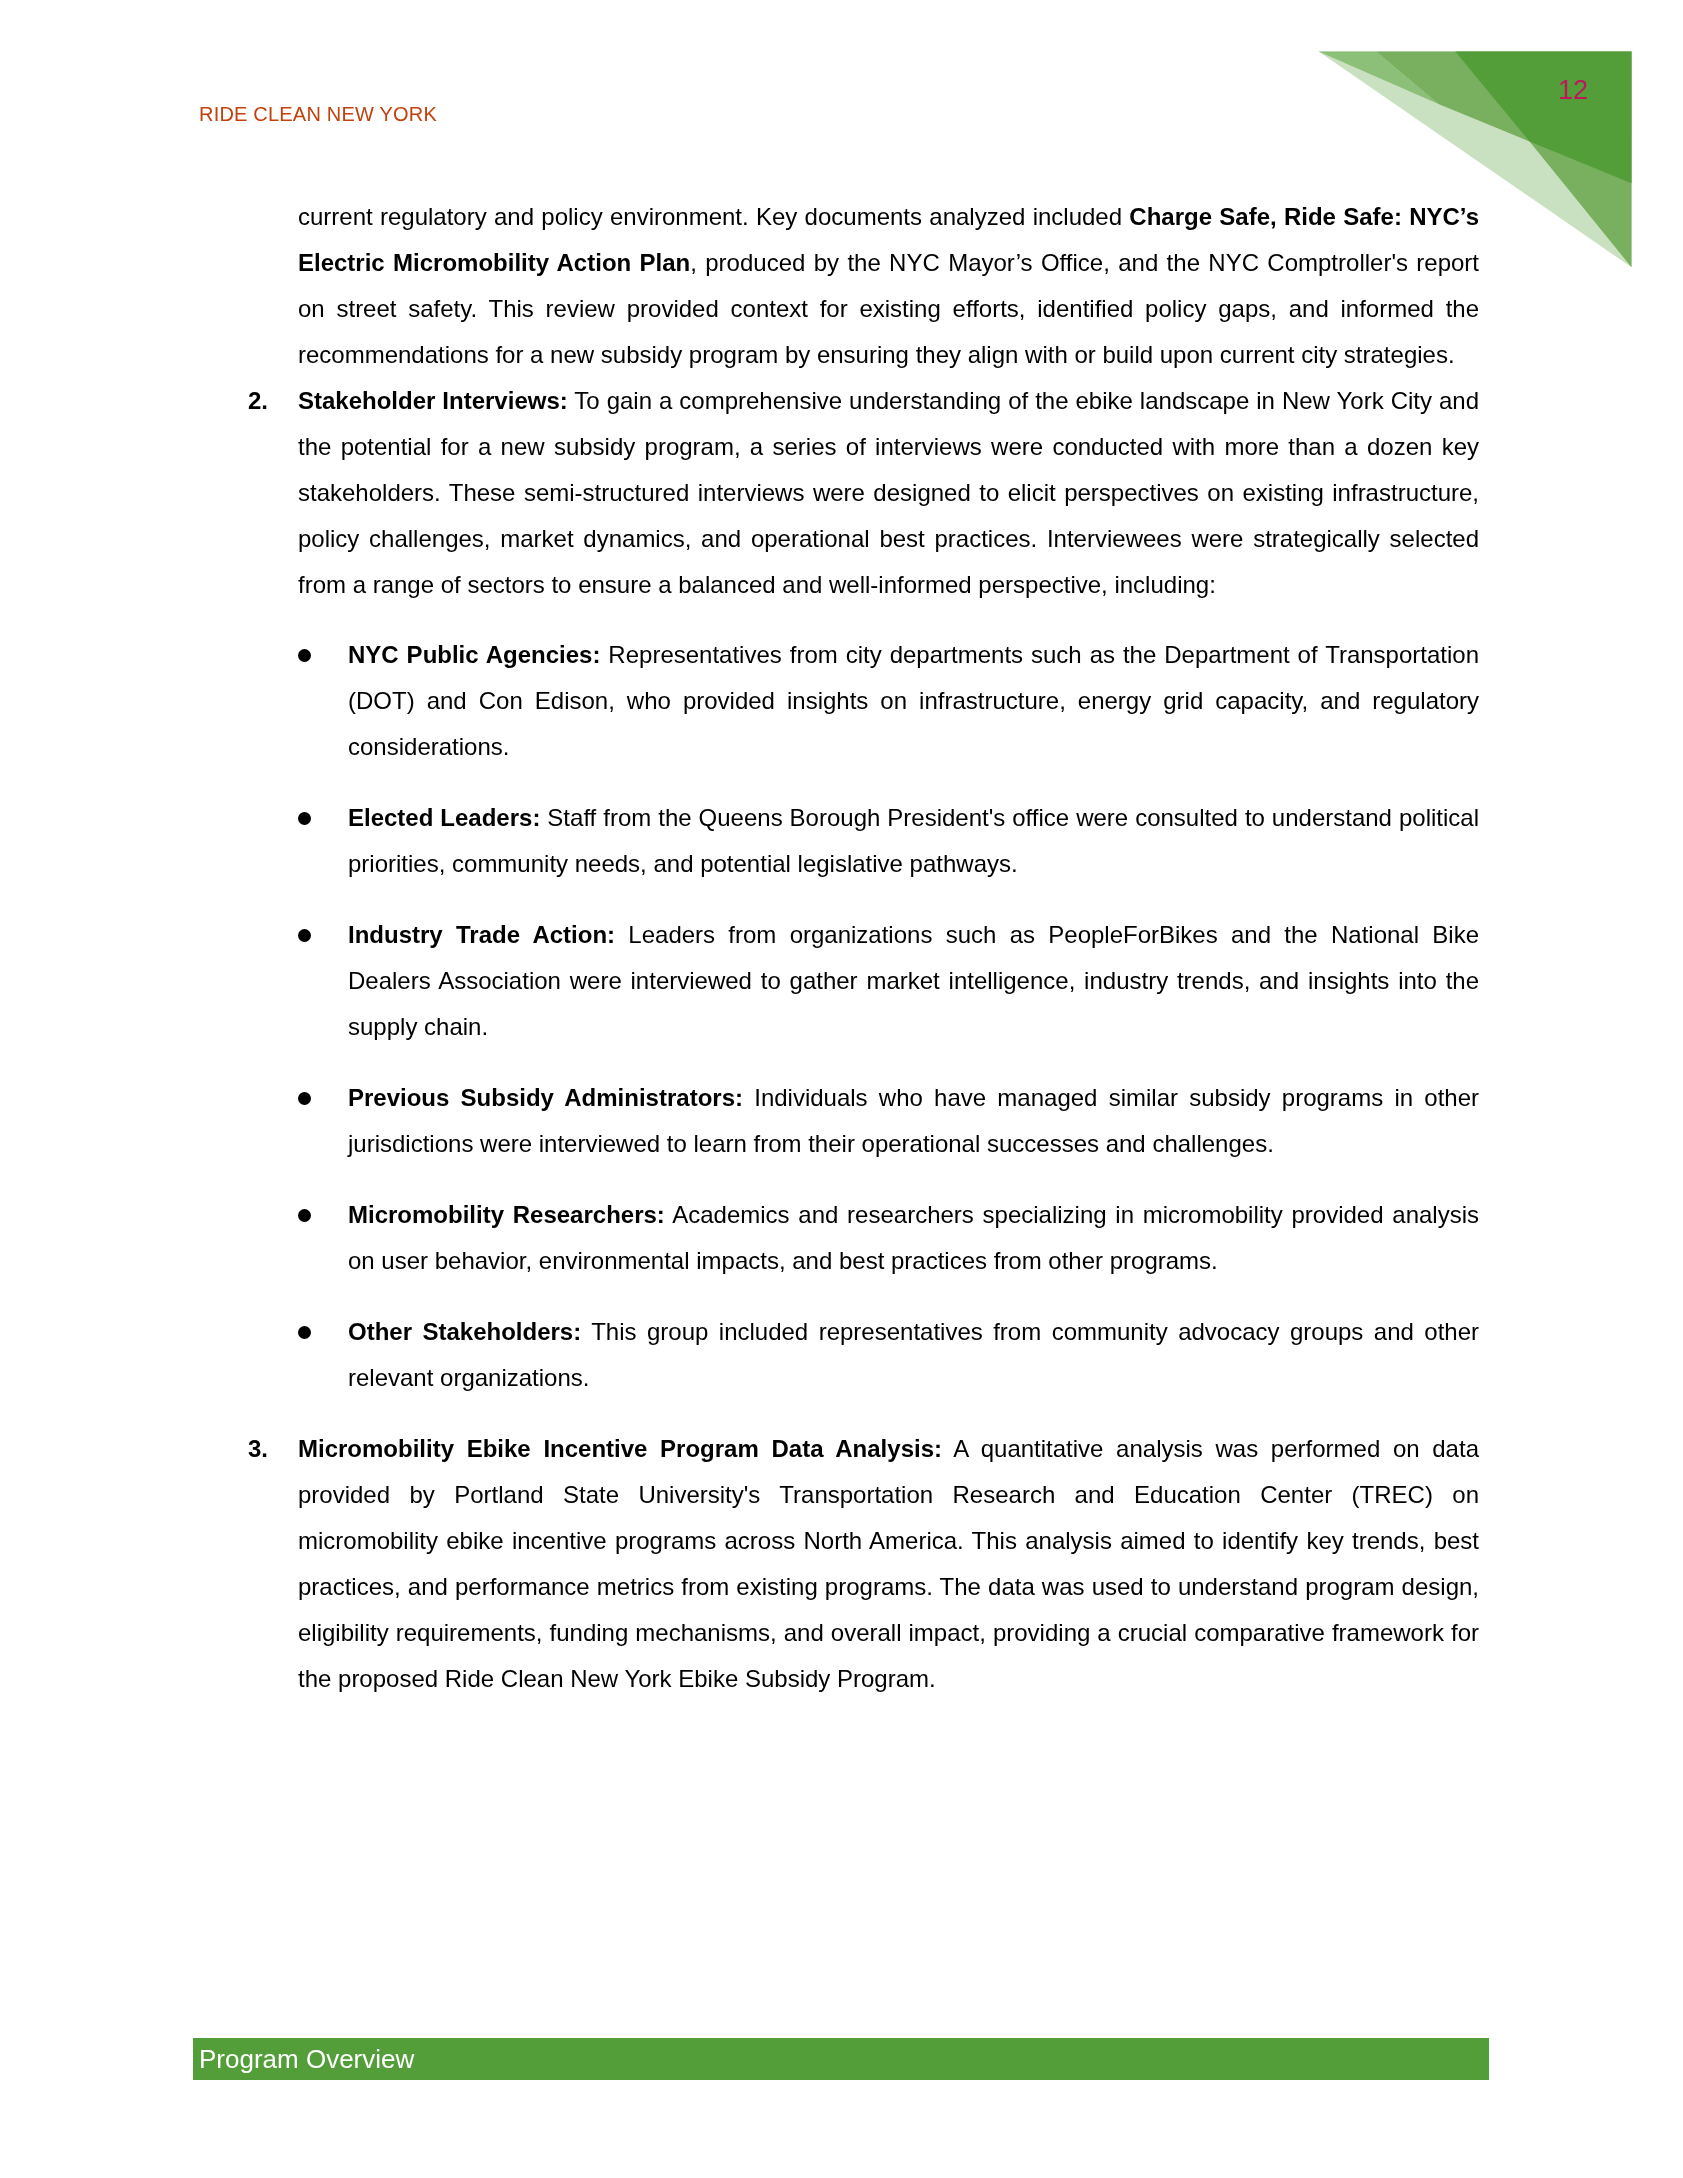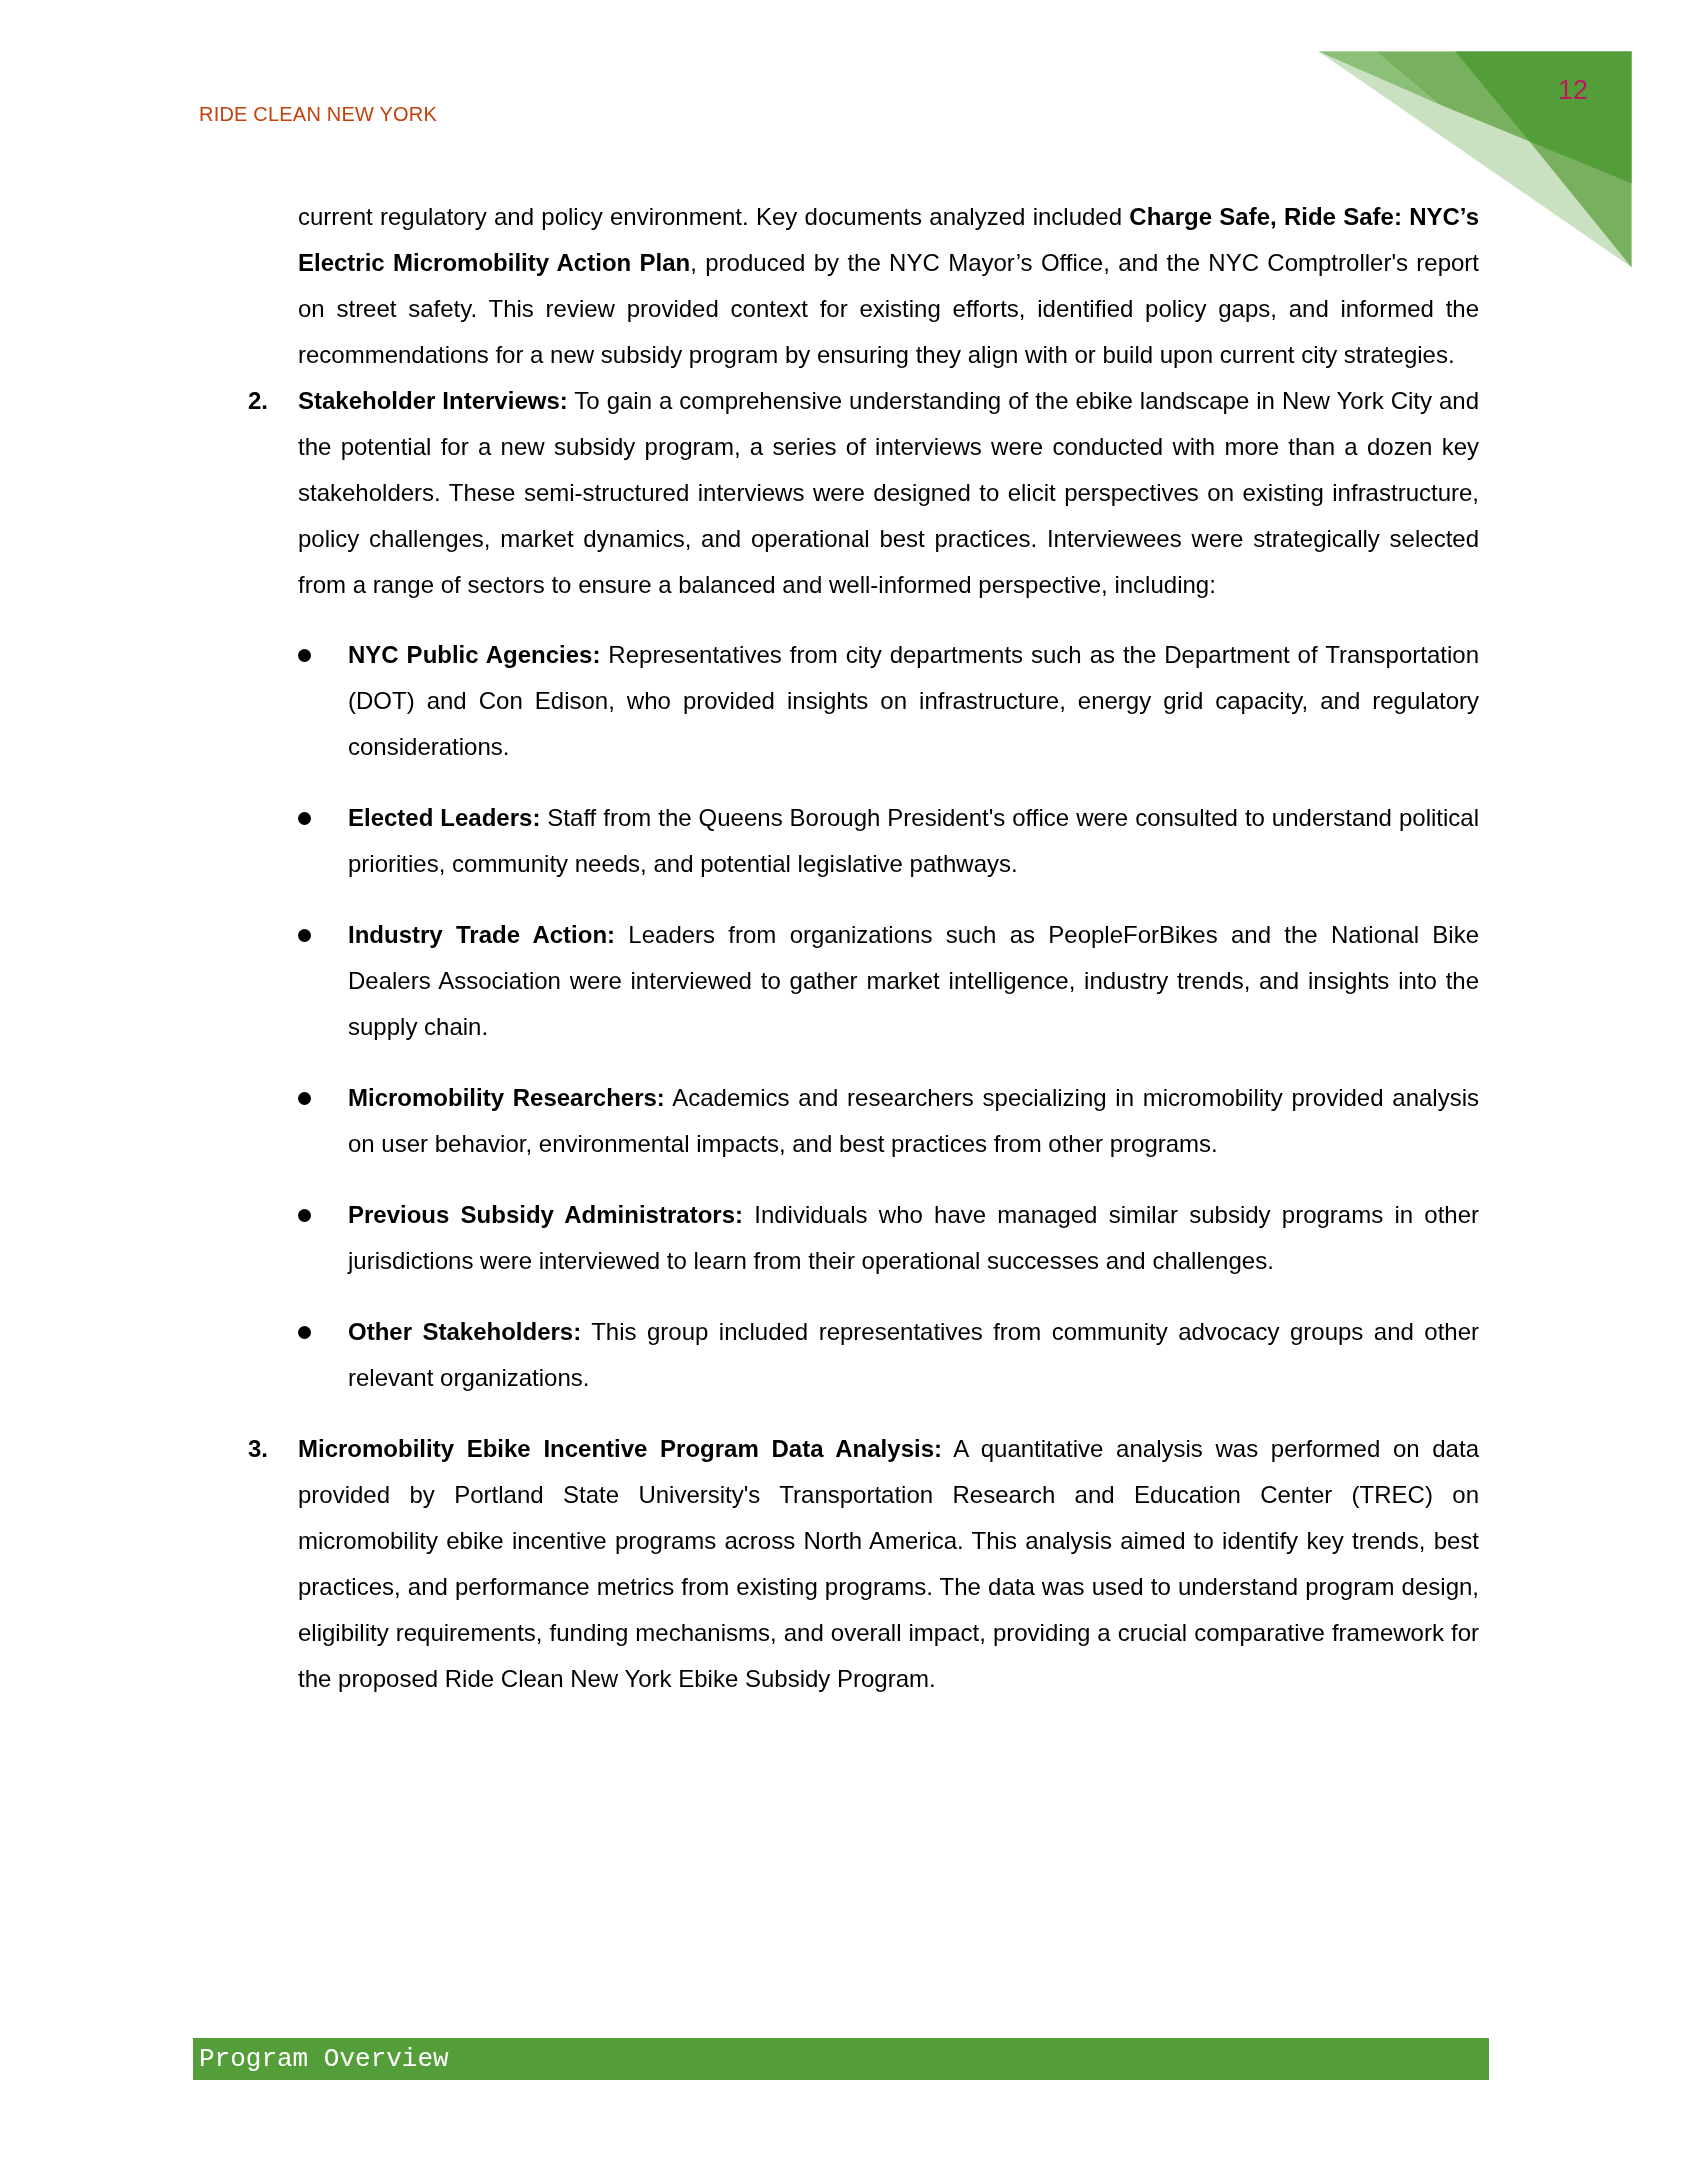--- a/index.html
+++ b/index.html
@@ -10,21 +10,21 @@
   .body { position: absolute; left: 248px; top: 194px; width: 1231px; font-size: 24px; line-height: 46px; }
   .para { margin: 0 0 0 50px; text-align: justify; }
   .num-item { position: relative; padding-left: 50px; margin: 0; text-align: justify; }
   .num-item .num { position: absolute; left: 0; top: 0; font-weight: bold; }
   .b { font-weight: bold; }
   .bullets { list-style: none; margin: 24px 0 0 50px; padding: 0; }
   .bullets li { position: relative; padding-left: 50px; margin: 0 0 25px 0; text-align: justify; }
   .bullets li .dot { position: absolute; left: 0; top: 17px; width: 13px; height: 13px; border-radius: 50%; background: #000; }
   .item3 { margin-top: 0; }
   .footer-band { position: absolute; left: 193px; top: 2038px; width: 1296px; height: 42px; background: #549e3a; }
-  .footer-label { position: absolute; left: 6px; top: 6px; font-size: 26px; color: #ffffff; line-height: 30px; font-family: Liberation Mono, monospace; }
+  .footer-label { position: absolute; left: 6px; top: 6px; font-size: 26px; color: #ffffff; line-height: 30px; }
 </style>
 </head>
 <body>
 
 <svg class="corner" viewBox="0 0 1700 300" width="1683" height="297">
   <polygon points="1332,52 1648,52 1648,270" fill="#c9e1c1"></polygon>
   <polygon points="1332,52 1390,52 1453,105" fill="#8cbf78"></polygon>
   <polygon points="1390,52 1648,52 1648,270 1545,143 1453,105" fill="#78b05f"></polygon>
   <polygon points="1470,52 1648,52 1648,185 1545,143" fill="#549e3a"></polygon>
 </svg>
@@ -38,22 +38,22 @@
 
   <div class="num-item">
     <span class="num">2.</span>
     <span class="b">Stakeholder Interviews:</span><span> To gain a comprehensive understanding of the ebike landscape in New York City and the potential for a new subsidy program, a series of interviews were conducted with more than a dozen key stakeholders. These semi-structured interviews were designed to elicit perspectives on existing infrastructure, policy challenges, market dynamics, and operational best practices. Interviewees were strategically selected from a range of sectors to ensure a balanced and well-informed perspective, including:</span>
   </div>
 
   <ul class="bullets">
     <li><span class="dot"></span><span class="b">NYC Public Agencies:</span><span> Representatives from city departments such as the Department of Transportation (DOT) and Con Edison, who provided insights on infrastructure, energy grid capacity, and regulatory considerations.</span></li>
     <li><span class="dot"></span><span class="b">Elected Leaders:</span><span> Staff from the Queens Borough President's office were consulted to understand political priorities, community needs, and potential legislative pathways.</span></li>
     <li><span class="dot"></span><span class="b">Industry Trade Action:</span><span> Leaders from organizations such as PeopleForBikes and the National Bike Dealers Association were interviewed to gather market intelligence, industry trends, and insights into the supply chain.</span></li>
+    <li><span class="dot"></span><span class="b">Previous Subsidy Administrators:</span><span> Individuals who have managed similar subsidy programs in other jurisdictions were interviewed to learn from their operational successes and challenges.</span></li>
     <li><span class="dot"></span><span class="b">Micromobility Researchers:</span><span> Academics and researchers specializing in micromobility provided analysis on user behavior, environmental impacts, and best practices from other programs.</span></li>
-    <li><span class="dot"></span><span class="b">Previous Subsidy Administrators:</span><span> Individuals who have managed similar subsidy programs in other jurisdictions were interviewed to learn from their operational successes and challenges.</span></li>
     <li><span class="dot"></span><span class="b">Other Stakeholders:</span><span> This group included representatives from community advocacy groups and other relevant organizations.</span></li>
   </ul>
 
   <div class="num-item item3">
     <span class="num">3.</span>
     <span class="b">Micromobility Ebike Incentive Program Data Analysis:</span><span> A quantitative analysis was performed on data provided by Portland State University's Transportation Research and Education Center (TREC) on micromobility ebike incentive programs across North America. This analysis aimed to identify key trends, best practices, and performance metrics from existing programs. The data was used to understand program design, eligibility requirements, funding mechanisms, and overall impact, providing a crucial comparative framework for the proposed Ride Clean New York Ebike Subsidy Program.</span>
   </div>
 
 </div>
 

